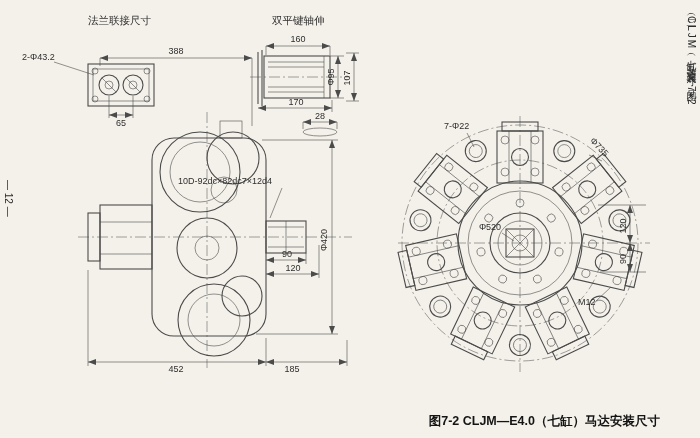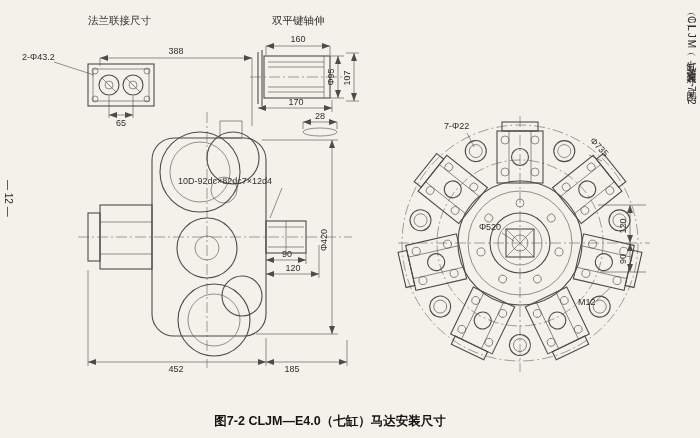--- a/index.html
+++ b/index.html
@@ -10,21 +10,21 @@
     position:absolute; right:2px; top:10px; height:410px;
     writing-mode:vertical-rl; text-orientation:mixed;
     font-size:10px; color:#2b2b2b; letter-spacing:2px;
   }
   .page-num {
     position:absolute; left:3px; top:180px;
     writing-mode:vertical-rl; text-orientation:mixed;
     font-size:10px; color:#2b2b2b;
   }
   .caption {
-    position:absolute; bottom:8px; left:0; width:660px; text-align:center;
+    position:absolute; bottom:8px; left:0; width:660px; text-align:right;
     font-size:12.5px; color:#141414; font-weight:bold;
   }
   svg { position:absolute; left:0; top:0; }
   svg text { font-family:"Liberation Sans", sans-serif; fill:#2e2e2e; }
   .ln   { stroke:#4b4b4b; fill:none; stroke-width:1.1; }
   .thin { stroke:#4b4b4b; fill:none; stroke-width:0.6; }
   .cl   { stroke:#555;    fill:none; stroke-width:0.55; stroke-dasharray:11 3 2 3; }
   .dim  { stroke:#4b4b4b; fill:none; stroke-width:0.6; }
   .t    { font-size:9px; }
   .cn   { font-size:10.5px; }

